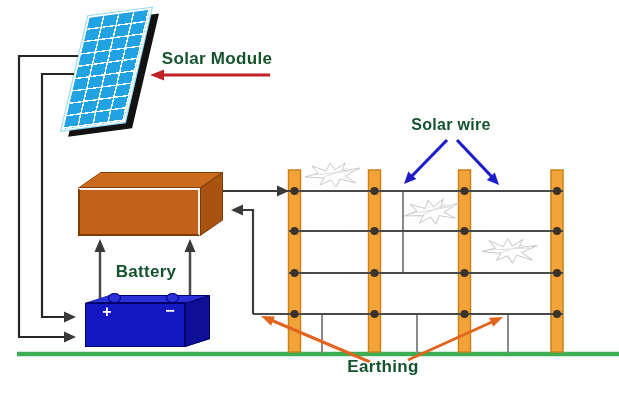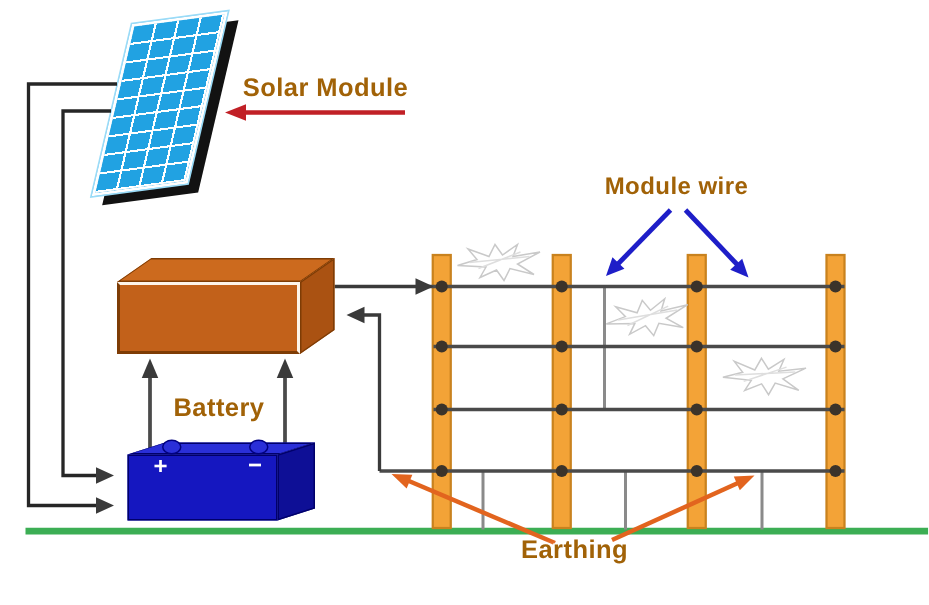--- a/index.html
+++ b/index.html
@@ -5,21 +5,21 @@
   html,body{margin:0;padding:0;background:#fff;}
   .stage{
     position:relative;width:619px;height:403px;background:#fff;overflow:hidden;
     font-family:"Liberation Sans",sans-serif;
   }
   .overlay{position:absolute;left:0;top:0;z-index:5;}
 
   
   .label{
     position:absolute;z-index:9;white-space:nowrap;
-    font-weight:bold;font-size:17px;color:#a16207;letter-spacing:.3px;
+    font-weight:bold;font-size:17px;color:#14532d;letter-spacing:.3px;
     transform:translateX(-50%);
     text-shadow:-1px -1px 0 #fff,1px -1px 0 #fff,-1px 1px 0 #fff,1px 1px 0 #fff,
                 0 -1px 0 #fff,0 1px 0 #fff,-1px 0 0 #fff,1px 0 0 #fff,0 0 3px #fff;
   }
 
   
   .panel{
     position:absolute;left:0;top:0;width:60px;height:115px;z-index:4;
     transform:matrix(1,-0.133,-0.226,0.965,88,16);transform-origin:0 0;
     background-color:#21a2e2;
@@ -173,16 +173,16 @@
     <g>
       <line x1="370" y1="362" x2="271" y2="320" stroke="#e2641e" stroke-width="3"></line>
       <polygon points="261,316 274.9,316.5 271.1,325.7" fill="#e2641e"></polygon>
       <line x1="408" y1="360" x2="492" y2="322" stroke="#e2641e" stroke-width="3"></line>
       <polygon points="503,317 493.2,326.8 489.2,317.7" fill="#e2641e"></polygon>
     </g>
   </svg>
 
   <div class="label" style="left:217px;top:49px;">Solar Module</div>
   <div class="label" style="left:146px;top:262px;">Battery</div>
-  <div class="label" style="left:451px;top:116px;font-size:16px;">Module wire</div>
+  <div class="label" style="left:451px;top:116px;font-size:16px;">Solar wire</div>
   <div class="label" style="left:383px;top:357px;">Earthing</div>
 
 </div>
 
 </body></html>

